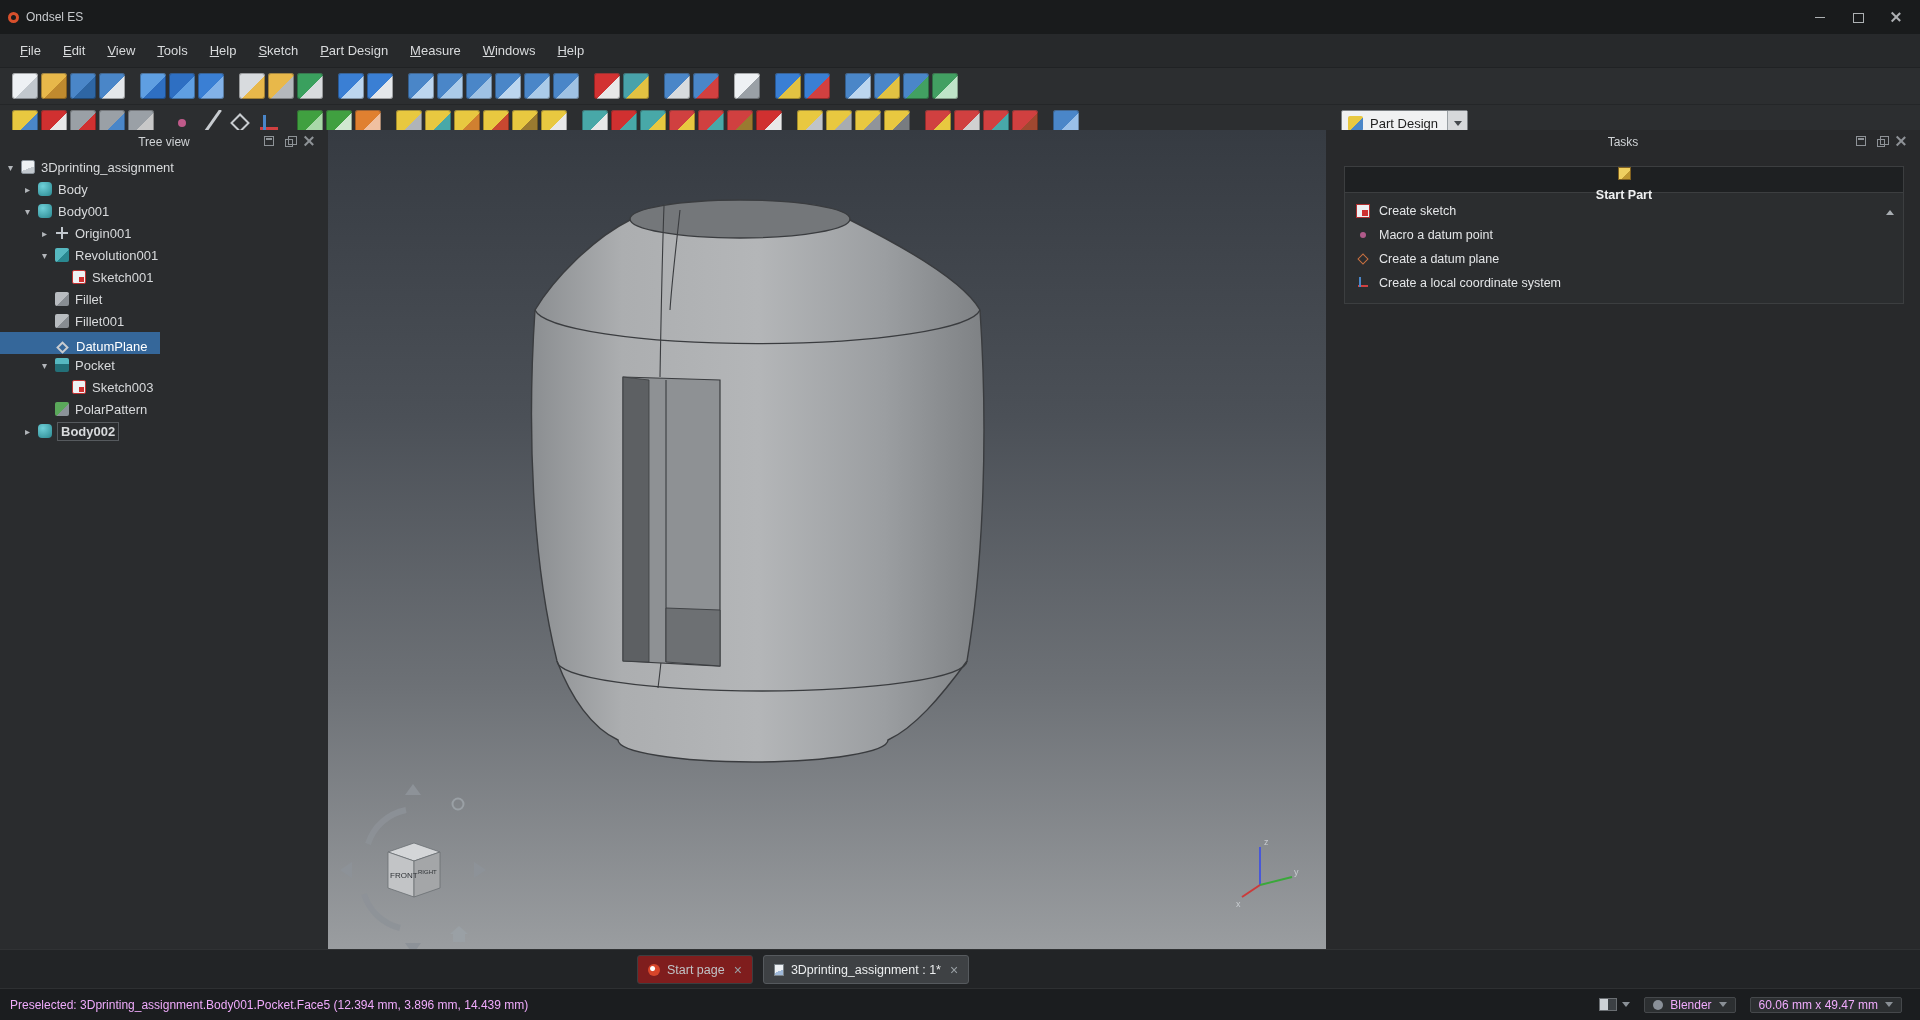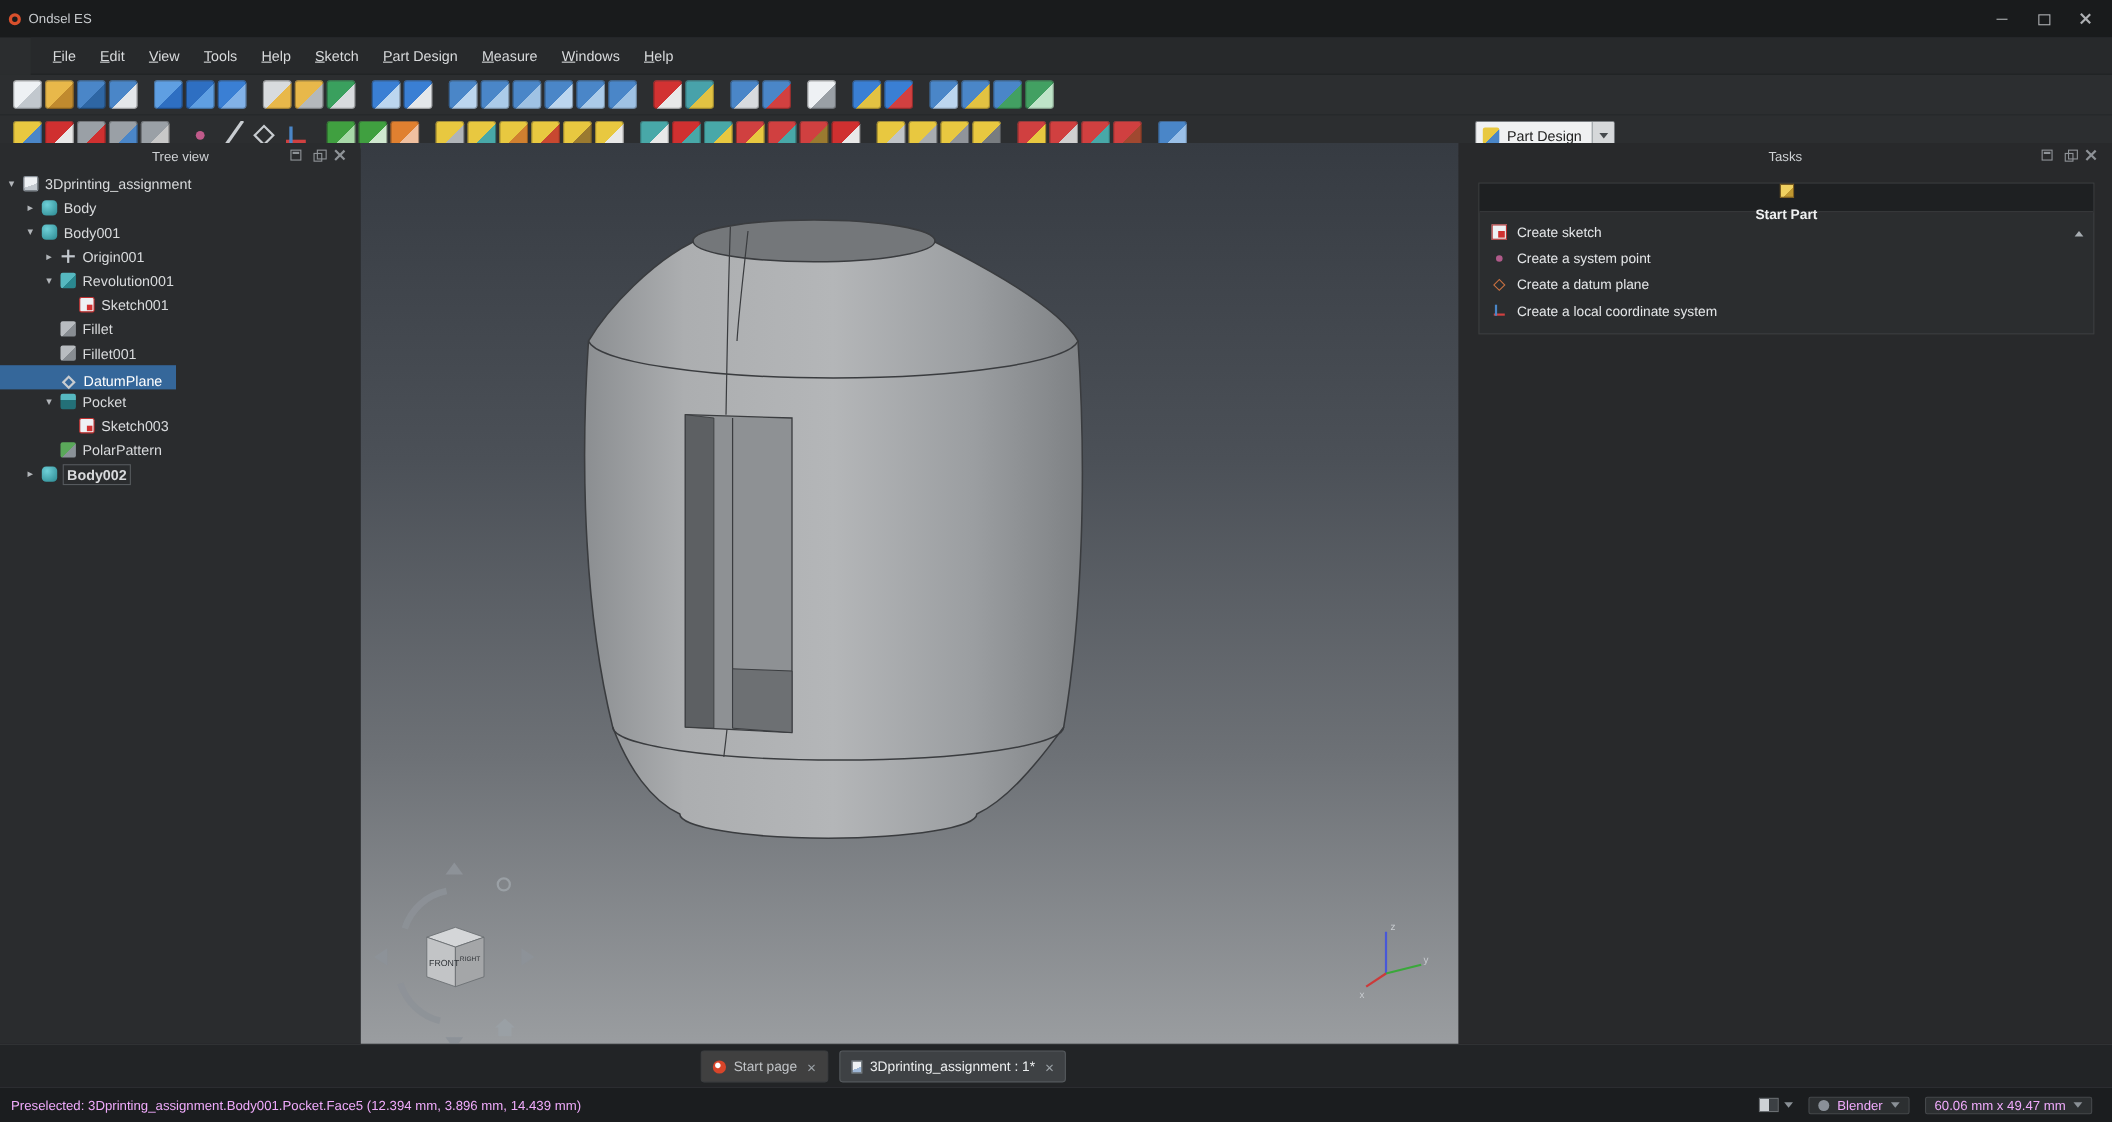--- a/index.html
+++ b/index.html
@@ -11,21 +11,21 @@
   .titlebar{height:34px;background:#191b1c;display:flex;align-items:center;padding:0 8px;font-size:12px;color:#c8cbce;}
   .logo{width:11px;height:11px;border-radius:50%;border:3px solid #d8502c;margin-right:7px;flex:none;}
   .wctrls{margin-left:auto;display:flex;gap:26px;margin-right:10px;}
   .wc{width:12px;height:12px;position:relative;opacity:.85;}
   .wc-min::before{content:"";position:absolute;left:1px;right:1px;top:6px;height:1px;background:#c8cbce;}
   .wc-max::before{content:"";position:absolute;left:1px;top:2px;width:9px;height:8px;border:1px solid #c8cbce;}
   .wc-close::before,.wc-close::after{content:"";position:absolute;left:5px;top:0;width:1.5px;height:12px;background:#c8cbce;}
   .wc-close::before{transform:rotate(45deg);} .wc-close::after{transform:rotate(-45deg);}
 
   
-  .menubar{height:34px;background:#27292b;display:flex;align-items:center;padding:0 10px;gap:2px;border-bottom:1px solid #202224;margin-left:28px;}
+  .menubar{height:34px;background:#27292b;display:flex;align-items:center;padding:0 10px;gap:2px;border-bottom:1px solid #202224;}
   .menu-item{padding:5px 10px;border-radius:2px;}
   .menu-item::first-letter{text-decoration:underline;}
 
   
   .tb{height:37px;background:#2c2e30;display:flex;align-items:center;padding:0 12px;border-bottom:1px solid #242628;}
   .tbflow{display:flex;align-items:center;gap:3px;}
   .tb1{gap:3px;}
   .tbico{width:26px;height:26px;border-radius:3px;flex:none;
     background:linear-gradient(135deg,var(--c,#888) 0%,var(--c,#888) 55%,var(--c2,#555) 55%,var(--c2,#555) 100%);
     box-shadow:inset 0 0 0 1px rgba(0,0,0,.3), inset 0 1px 0 rgba(255,255,255,.12);}
@@ -101,21 +101,21 @@
   .ti-sketch .ti::before{content:"";position:absolute;right:1px;bottom:1px;width:6px;height:6px;background:#d03030;}
   .ti-point .ti::before{content:"";position:absolute;inset:4px;border-radius:50%;background:#b05a8a;}
   .ti-line .ti::before{content:"";position:absolute;left:6px;top:1px;width:2px;height:12px;background:#4a86c8;transform:rotate(30deg);}
   .ti-plane .ti::before{content:"";position:absolute;inset:3px;border:1.5px solid #c87040;transform:rotate(45deg);}
   .ti-cs .ti::before{content:"";position:absolute;left:2px;bottom:3px;width:10px;height:2px;background:#d04040;}
   .ti-cs .ti::after{content:"";position:absolute;left:3px;bottom:3px;width:2px;height:10px;background:#4a86c8;}
 
   
   .tabstrip{position:absolute;top:949px;left:0;width:1920px;height:39px;background:#222426;border-top:1px solid #303234;}
   .tabs{position:absolute;left:637px;top:5px;display:flex;gap:10px;}
-  .tab{display:flex;align-items:center;gap:7px;height:29px;padding:0 10px;background:#404040;
+  .tab{display:flex;align-items:center;gap:7px;height:29px;padding:0 10px;background:#7f1d1d;
     border:1px solid #3c3e40;border-radius:3px;font-size:12.5px;color:#c0c3c6;}
   .tab.active{background:#3e4144;border-color:#565a5e;color:#eceeef;}
   .tab-ico{width:12px;height:12px;flex:none;}
   .tab-start .tab-ico{border-radius:50%;background:radial-gradient(circle at 38% 38%,#ffffff 0 2px,#d8452a 3px);}
   .tab-doc .tab-ico{width:10px;background:linear-gradient(160deg,#eef1f4 60%,#9fb8d8 60%);border:1px solid #7a8288;}
   .tab-close{color:#9aa0a5;font-size:14px;line-height:1;margin-left:2px;}
 
   
   .statusbar{position:absolute;top:988px;left:0;width:1920px;height:32px;background:#1b1d1f;border-top:1px solid #2e3032;
     display:flex;align-items:center;padding:0 10px;font-size:12px;color:#f0abfc;}
@@ -421,21 +421,21 @@
     </div>
     <div class="task-list">
 
         <div class="task-row ti-sketch">
           <span class="ti"></span>
           <span>Create sketch</span>
         </div>
 
         <div class="task-row ti-point">
           <span class="ti"></span>
-          <span>Create a system point</span>
+          <span>Macro a datum point</span>
         </div>
 
 
         <div class="task-row ti-plane">
           <span class="ti"></span>
           <span>Create a datum plane</span>
         </div>
 
         <div class="task-row ti-cs">
           <span class="ti"></span>

